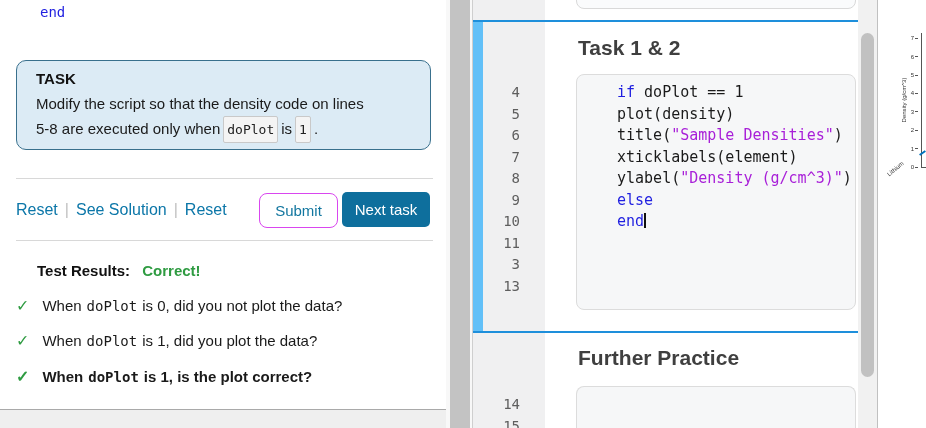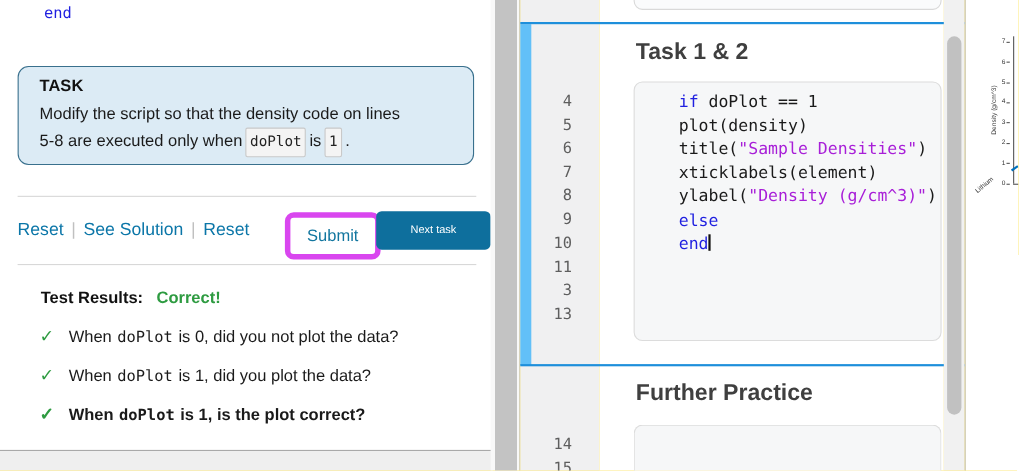--- a/index.html
+++ b/index.html
@@ -19,31 +19,31 @@
   .chip{display:inline-block;font-family:"DejaVu Sans Mono",monospace;font-size:13px;background:#f4f4f4;
         border:1px solid #c9c9c9;border-radius:2px;padding:0 3px;margin:0 3px;color:#222;}
 
   .divider{left:16px;width:417px;height:1px;background:#d8d8d8;}
   .d1{top:178px;} .d2{top:240px;}
 
   .links-row{left:16px;top:201px;font-size:16px;}
   .link{color:#0b76a8;cursor:pointer;}
   .link-sep{color:#c0c0c0;margin:0 7px;}
 
-  .btn-submit{left:259px;top:193px;width:77px;height:33px;background:#fff;border:5px solid #d946ef;
+  .btn-submit{left:259px;top:193px;width:77px;height:33px;background:#fff;border:1px solid #d946ef;
               border-radius:8px;color:#12769f;font-size:15px;font-family:"Liberation Sans",sans-serif;
               display:flex;align-items:center;justify-content:center;cursor:pointer;}
-  .btn-next{left:342px;top:192px;width:104px;height:35px;background:#0e6f9d;border:none;border-radius:5px;
-            color:#fff;font-size:10px;font-family:"Liberation Sans",sans-serif;
+  .btn-next{left:342px;top:192px;width:88px;height:35px;background:#0e6f9d;border:none;border-radius:5px;
+            color:#fff;font-size:15px;font-family:"Liberation Sans",sans-serif;
             display:flex;align-items:center;justify-content:center;cursor:pointer;}
 
   .tr-head{left:16px;top:262px;font-size:15px;margin-left:21px;}
   .tr-label{font-weight:bold;color:#111;}
   .tr-status{font-weight:bold;color:#2e9b41;margin-left:8px;}
-  .check-row{left:36px;width:420px;font-size:15px;color:#1a1a1a;}
+  .check-row{left:16px;width:420px;font-size:15px;color:#1a1a1a;}
   .c1{top:296px;} .c2{top:331px;} .c3{top:367px;font-weight:bold;}
   .check-glyph{color:#2e9b41;font-size:16px;margin-right:13px;}
   .check-code{font-family:"DejaVu Sans Mono",monospace;font-size:14px;margin:0 5px;}
 
   
   .splitter-track{left:446px;top:0;width:26px;height:428px;background:#f8f8f8;}
   .splitter-thumb{left:450px;top:0;width:20px;height:428px;background:#c3c3c3;}
 
   
   .editor-border-left{left:472px;top:0;width:1px;height:428px;background:#cfcfcf;}

